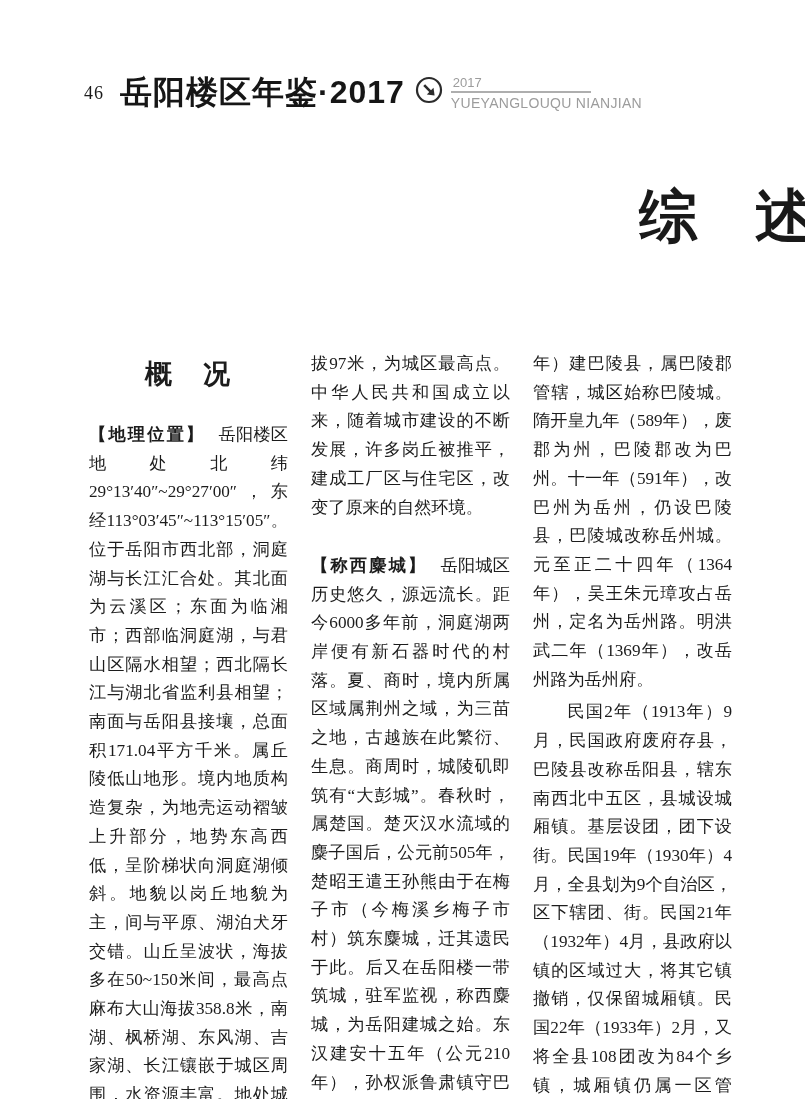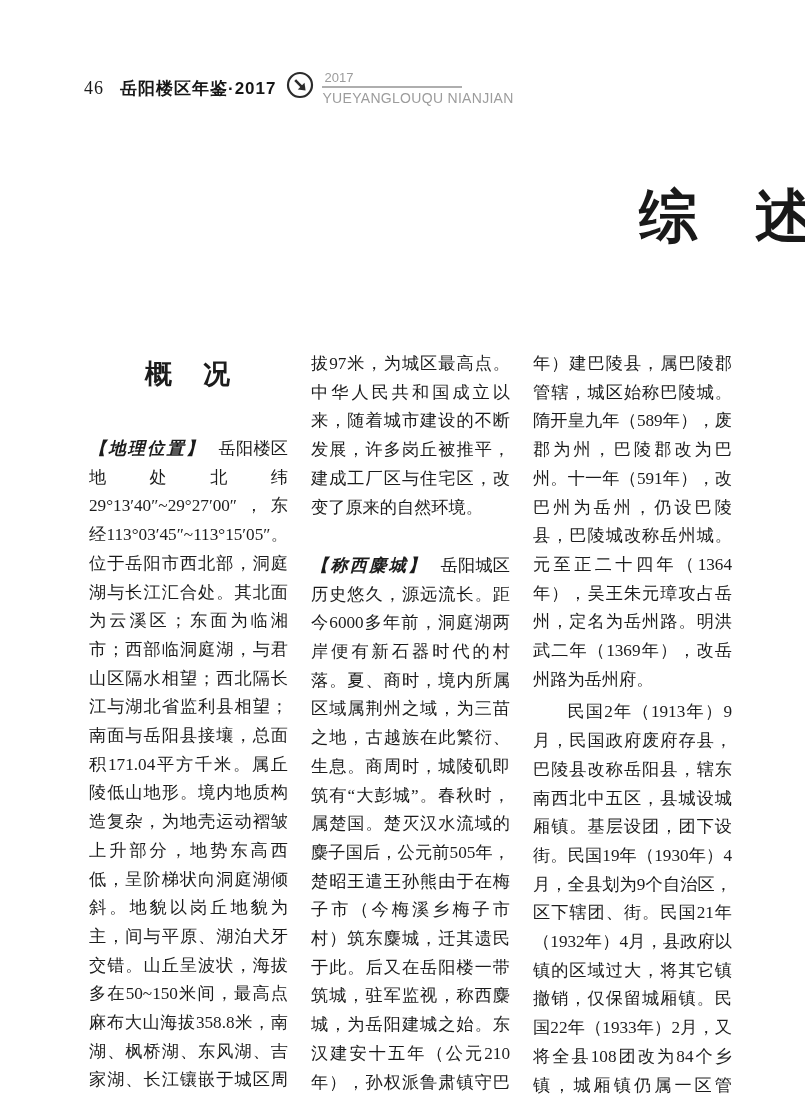--- a/index.html
+++ b/index.html
@@ -24,21 +24,21 @@
   }
   .page-num {
     font-size: 18px;
     margin-right: 16px;
     letter-spacing: 1px;
   }
   .book-title {
     margin: 0;
     font-family: "Liberation Sans", "DejaVu Sans", sans-serif;
     font-weight: 700;
-    font-size: 17px;
+    font-size: 32px;
     letter-spacing: 1px;
     color: #161616;
     white-space: nowrap;
   }
   .logo { display: flex; margin-left: 10px; }
   .logo-icon { display: block; width: 28px; height: 28px; }
   .logo-icon svg { display: block; }
   .logo-text {
     margin-left: 8px;
     color: #9c9c9c;
@@ -80,29 +80,28 @@
     text-align: justify;
     text-justify: inter-ideograph;
     color: #1c1c1c;
   }
   .col p { margin: 4px; }
   .sec-heading {
     text-align: center;
     font-size: 27px;
     line-height: 40px;
     font-weight: 700;
-    margin: 8px 0 40px 0;
+    margin: 8px 0 26px 0;
     letter-spacing: 2px;
   }
   .lead {
     font-family: "Liberation Sans", "DejaVu Sans", sans-serif;
     font-weight: 700;
     letter-spacing: 2px;
     margin-right: 13px;
-    font-style: italic;
   }
   .entry-gap { margin-top: 28.7px !important; }
   .indent { text-indent: 2em; }
 </style>
 </head>
 <body>
 
 <div class="page">
 
   <header class="header">

